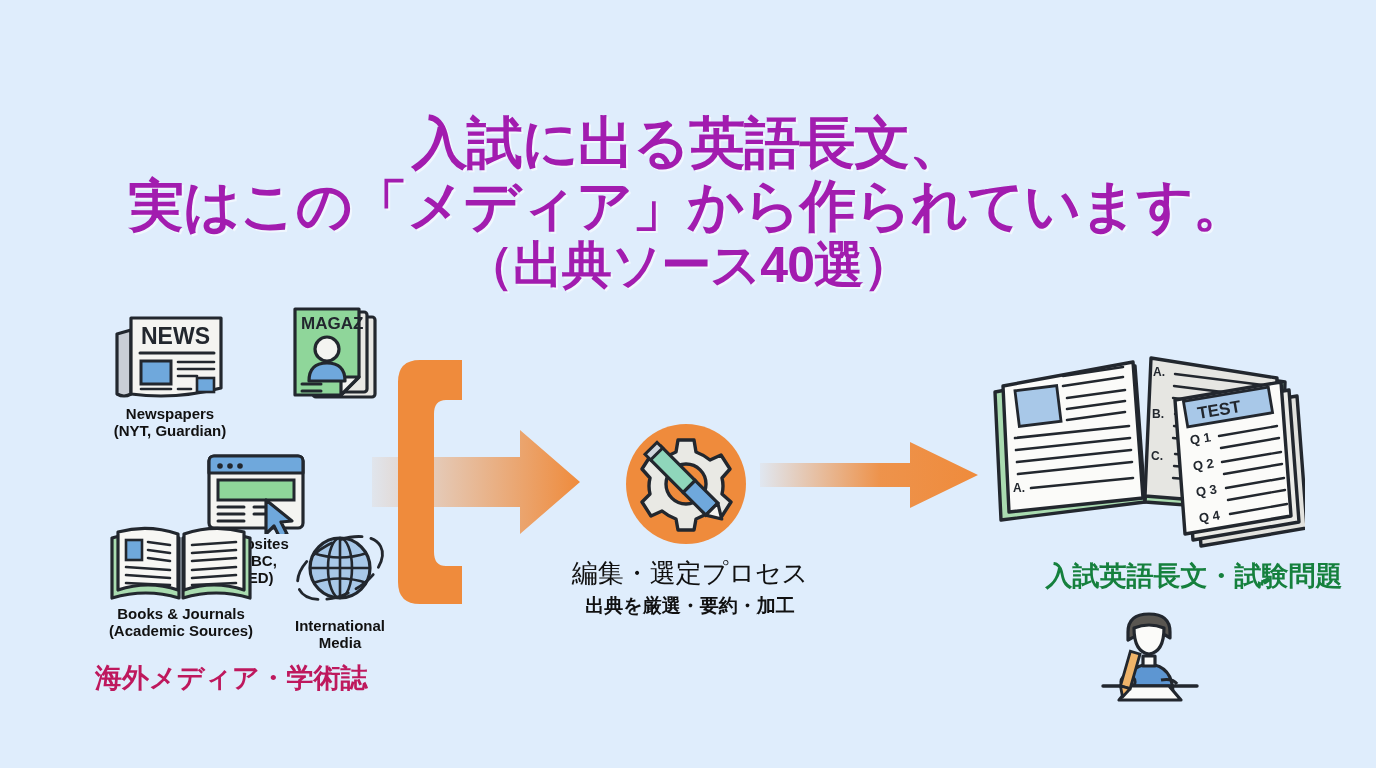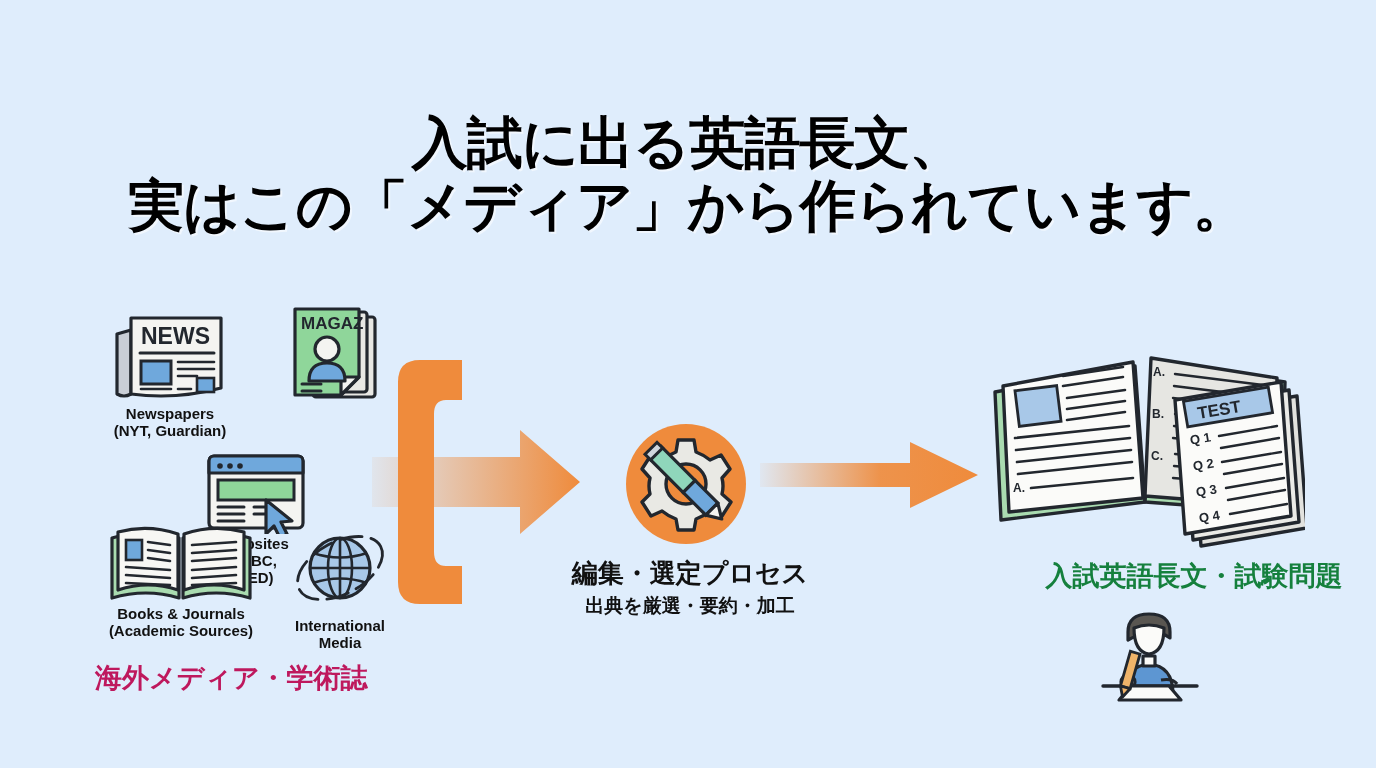--- a/index.html
+++ b/index.html
@@ -43,21 +43,21 @@
     white-space: nowrap;
   }
 
   
   #title-block {
     position: absolute;
     left: 0;
     top: 112px;
     width: 1376px;
     text-align: center;
-    color: #000000;
+    color: #a21caf;
     font-weight: bold;
     line-height: 1.12;
     text-shadow: 2px 2px 0 rgba(255,255,255,0.55);
   }
   .title-line {
     white-space: nowrap;
     font-size: 56px;
     letter-spacing: -1px;
   }
   #title-line-1 { font-size: 56px; }
@@ -125,21 +125,21 @@
   }
   #process-labels {
     position: absolute;
     left: 520px;
     top: 556px;
     width: 340px;
     text-align: center;
   }
   #process-main {
     font-size: 26px;
-    font-weight: bold;
+    font-weight: normal;
     color: #111111;
     white-space: nowrap;
   }
   #process-sub {
     font-size: 19px;
     font-weight: bold;
     color: #111111;
     white-space: nowrap;
     margin-top: 2px;
   }
@@ -182,20 +182,21 @@
 </style>
 </head>
 <body>
 
 <div id="stage">
 
 
   <div id="title-block">
     <div class="title-line" id="title-line-1">入試に出る英語長文、</div>
     <div class="title-line" id="title-line-2">実はこの「メディア」から作られています。</div>
+    <div class="title-line" id="title-line-3">（出典ソース40選）</div>
   </div>
 
   <div class="src-item" id="src-newspapers">
     <svg class="src-icon" width="118" height="96" viewBox="0 0 118 96">
       <g stroke="#22272e" stroke-width="3.2" stroke-linejoin="round" fill="none">
         <path d="M6 26 L20 22 L20 86 Q13 90 6 86 Z" fill="#c9ced6"></path>
         <path d="M20 10 L110 10 L110 80 Q65 92 20 86 Z" fill="#f4f4f1"></path>
       </g>
       <text x="30" y="36" font-family="'Liberation Sans',sans-serif" font-size="23" font-weight="bold" fill="#22272e">NEWS</text>
       <g stroke="#22272e" stroke-width="3" stroke-linecap="round">

